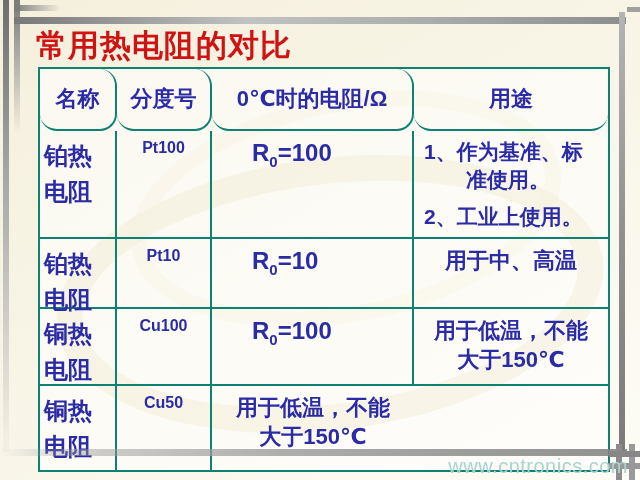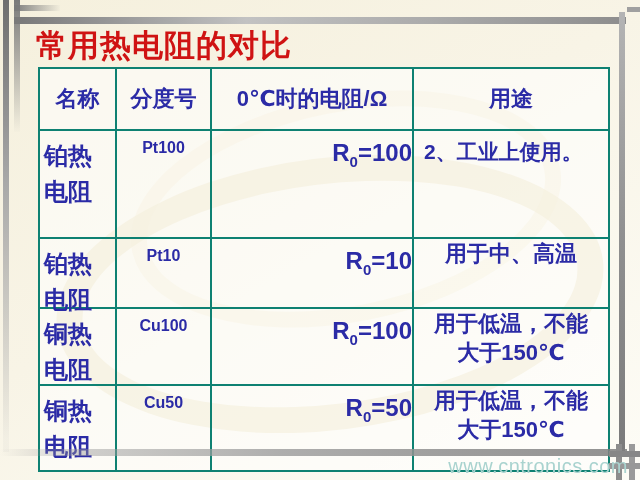--- a/index.html
+++ b/index.html
@@ -38,26 +38,26 @@
     font-size:31px; font-weight:bold; color:#cf1313; letter-spacing:1px; }
   
   .cmp-table { position:absolute; left:38px; top:67px; width:572px; height:405px; z-index:2;
     display:grid; grid-template-columns:77px 95px 202px 1fr;
     grid-template-rows:62px 108px 70px 77px 1fr;
     border:2px solid #0e8172; background:rgba(255,255,255,0.55);
     color:#2b2ba6; font-weight:bold; }
   .cell { border-right:2px solid #0e8172; border-bottom:2px solid #0e8172; }
   .cell.no-r { border-right:none; }
   .cell.no-b { border-bottom:none; }
-  .hcell { display:flex; align-items:center; justify-content:center; font-size:22px; }
+  .hcell { display:flex; align-items:center; justify-content:center; font-size:22px;border-radius:17px; }
   .name-cell { font-size:24px; padding:7px 0 0 4px; line-height:1.5; }
   .code-cell { font-size:16px; text-align:center; padding-top:8px; }
-  .r-cell { font-size:24px; text-align:right; padding-top:8px; }
+  .r-cell { font-size:24px; text-align:left; padding-top:8px;padding-left:40px; }
   .r-cell sub { font-size:15px; }
-  .usage-cell { font-size:22px; text-align:center; line-height:1.32; }
+  .usage-cell { font-size:22px; text-align:center; padding-top:7px; line-height:1.32; }
   .usage-cell.list { font-size:21px; text-align:left; padding:7px 8px 0 10px; line-height:1.35; }
   .usage-item { padding-left:2em; text-indent:-2em; }
   .usage-item + .usage-item { margin-top:8px; }
   
   .watermark { position:absolute; right:12px; bottom:2px; z-index:7;
     font-size:20px; color:#a9d3cf; letter-spacing:.5px; }
 </style>
 </head>
 <body>
 
@@ -87,20 +87,21 @@
 
   <div class="cell name-cell">
     <div>铂热</div>
     <div>电阻</div>
   </div>
   <div class="cell code-cell">Pt100</div>
   <div class="cell r-cell">
     <span>R</span><sub>0</sub><span>=100</span>
   </div>
   <div class="cell no-r usage-cell list">
+    <div class="usage-item">1、作为基准、标准使用。</div>
     <div class="usage-item">2、工业上使用。</div>
   </div>
 
   <div class="cell name-cell">
     <div>铂热</div>
     <div>电阻</div>
   </div>
   <div class="cell code-cell">Pt10</div>
   <div class="cell r-cell">
     <span>R</span><sub>0</sub><span>=10</span>
@@ -120,22 +121,19 @@
   <div class="cell no-r usage-cell">
     <div>用于低温，不能</div>
     <div>大于150℃</div>
   </div>
 
   <div class="cell name-cell no-b">
     <div>铜热</div>
     <div>电阻</div>
   </div>
   <div class="cell code-cell no-b">Cu50</div>
-  <div class="cell r-cell no-b">
-    <span>R</span><sub>0</sub><span>=50</span>
-  </div>
   <div class="cell no-r no-b usage-cell">
     <div>用于低温，不能</div>
     <div>大于150℃</div>
   </div>
 </div>
 
 <div class="watermark">www.cntronics.com</div>
 
 </body></html>

